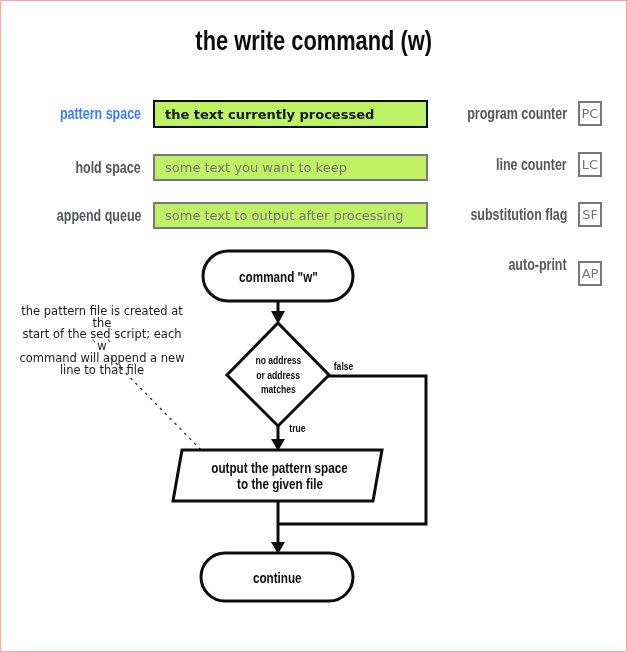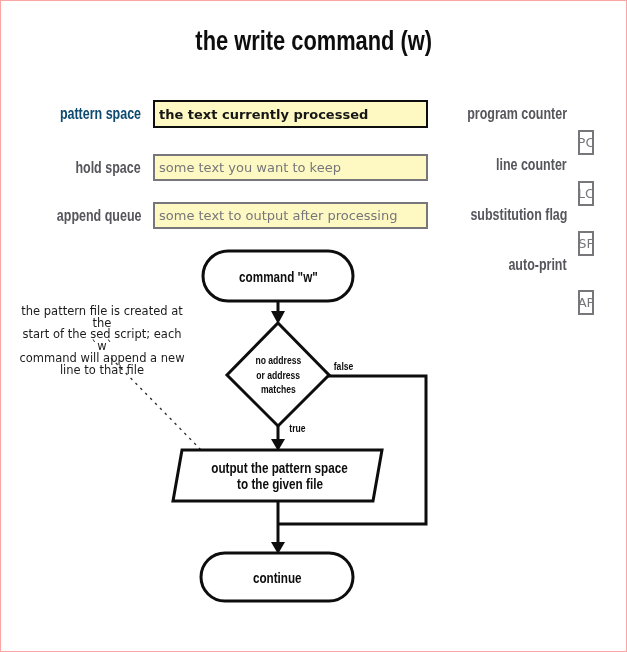--- a/index.html
+++ b/index.html
@@ -22,46 +22,45 @@
   }
   .cond-right { transform-origin: right center; }
   .title {
     position: absolute; top: 24px; left: 0; width: 100%;
     text-align: center; font-size: 28px; font-weight: bold; color: #0d0d0d;
   }
   
   .llabel {
     position: absolute; left: 0; width: 140px;
     display: flex; justify-content: flex-end; align-items: center;
-    font-size: 16px; color: #0c4a6e;
+    font-size: 16px; color: #3b82f6;
   }
   .llabel.muted { color: #55555c; }
   .lbox {
     position: absolute; left: 152px; width: 275px;
     display: flex; align-items: center;
-    padding-left: 4px;
+    padding-left: 10px;
     font-family: "DejaVu Sans", sans-serif;
     font-size: 13px;
-    background: #fef9c3;
+    background: #bef264;
   }
   .lbox.strong { border: 2px solid #0d0d0d; color: #161616; font-weight: bold; }
   .lbox.muted  { border: 2px solid #77777b; color: #76767a; }
   
   .rlabel {
     position: absolute; right: 59px;
     display: flex; justify-content: flex-end; align-items: center;
     font-size: 16px; color: #55555c; height: 25px;
   }
   .rbox {
-    position: absolute; left: 577px; width: 16px; height: 25px;
+    position: absolute; left: 577px; width: 24px; height: 25px;
     border: 2px solid #77777b; color: #76767a;
     display: flex; align-items: center; justify-content: center;
     font-family: "DejaVu Sans", sans-serif; font-size: 13px;
     background: #ffffff;
-    margin-top: 29px;
   }
   
   .node-text {
     position: absolute; display: flex; flex-direction: column;
     align-items: center; justify-content: center;
     text-align: center; color: #0d0d0d; font-weight: bold;
   }
   .branch-label { position: absolute; font-size: 11px; font-weight: bold; color: #0d0d0d; }
   .annotation {
     position: absolute; left: 15px; top: 305px; width: 172px;

